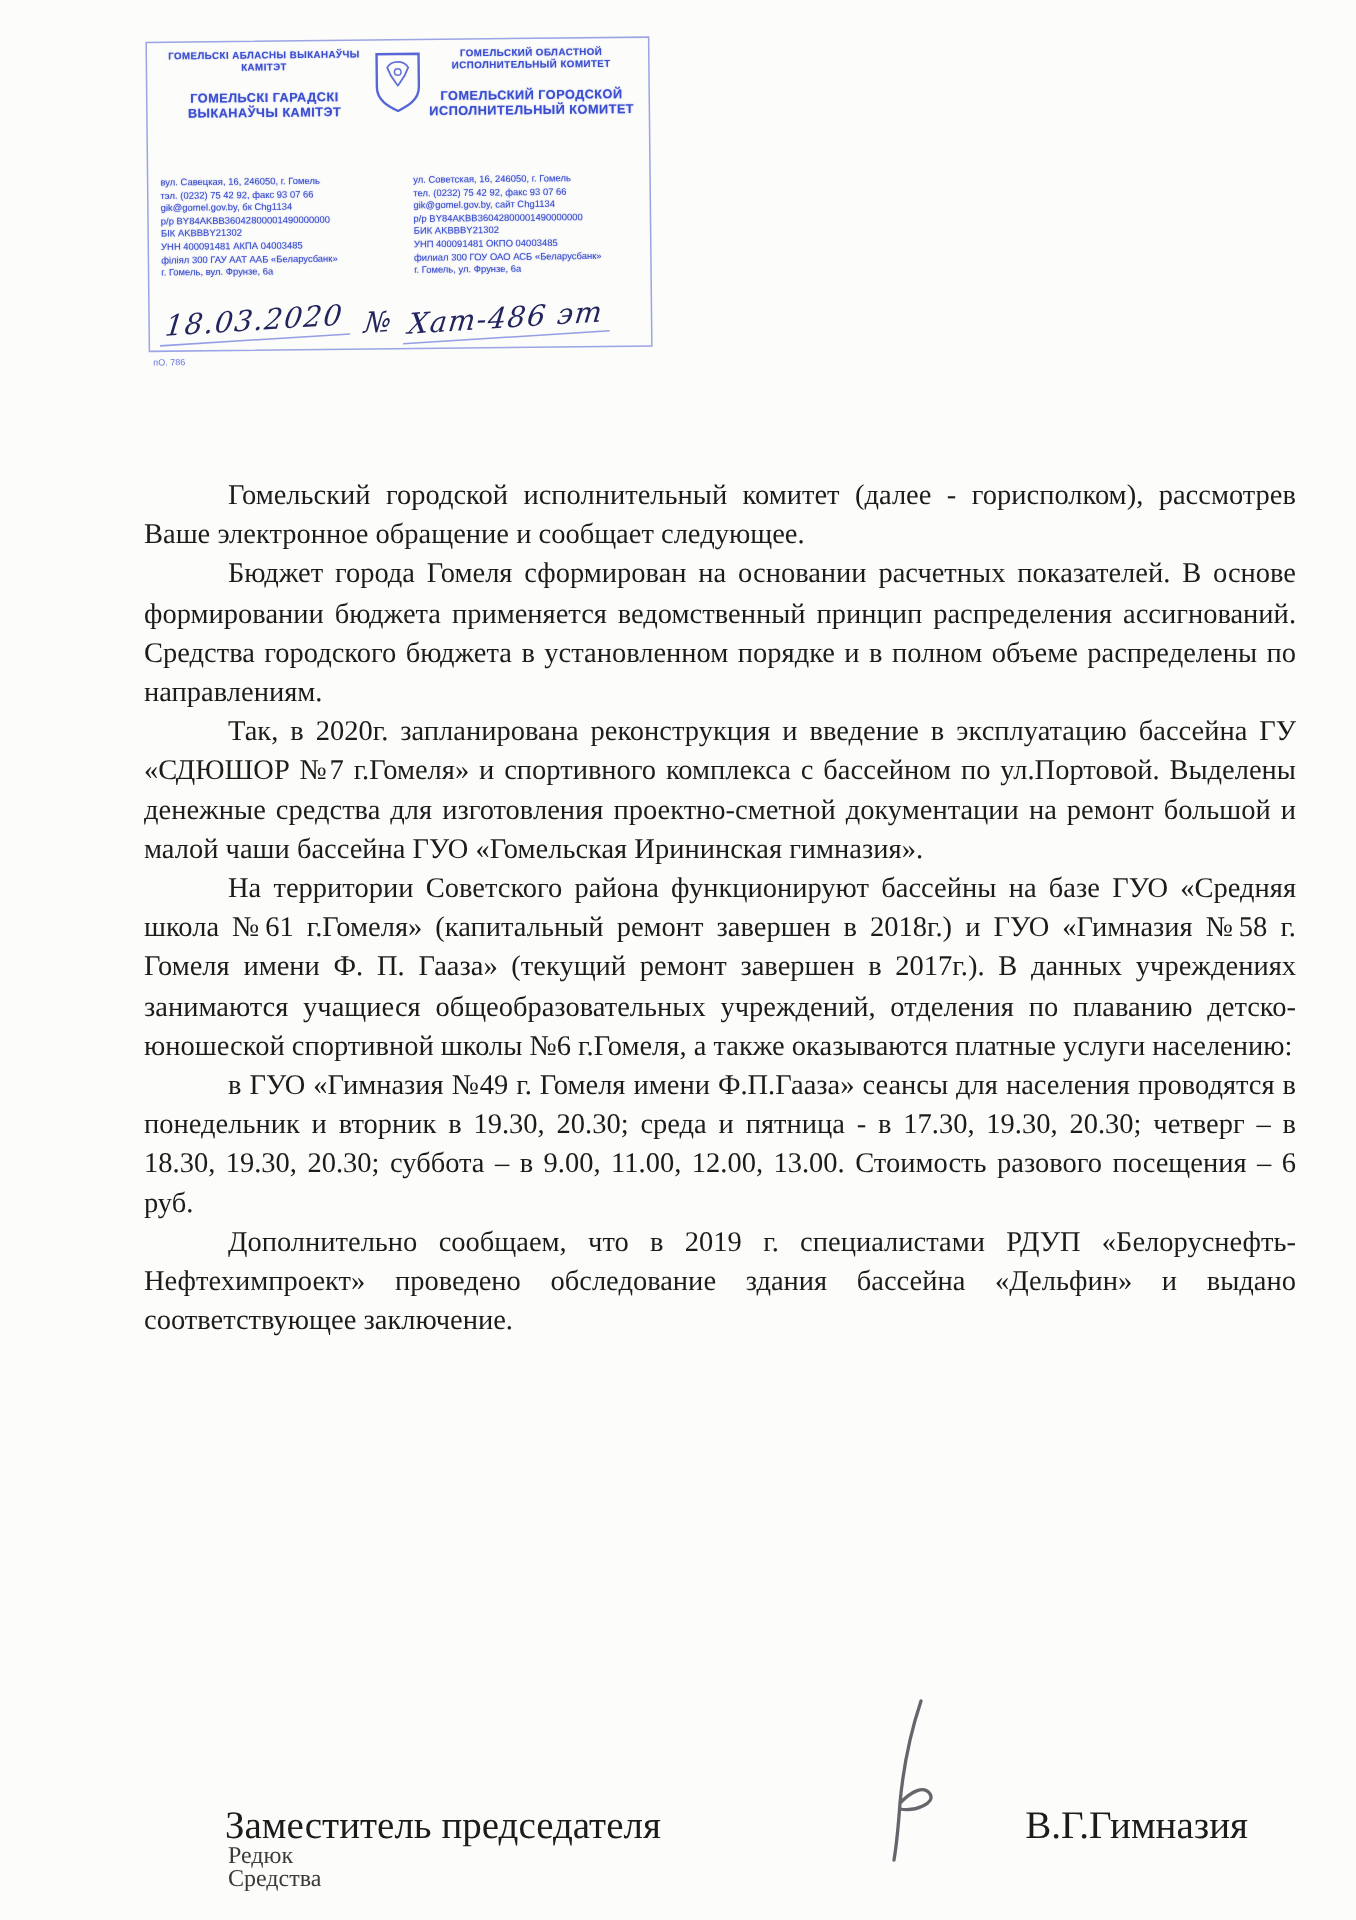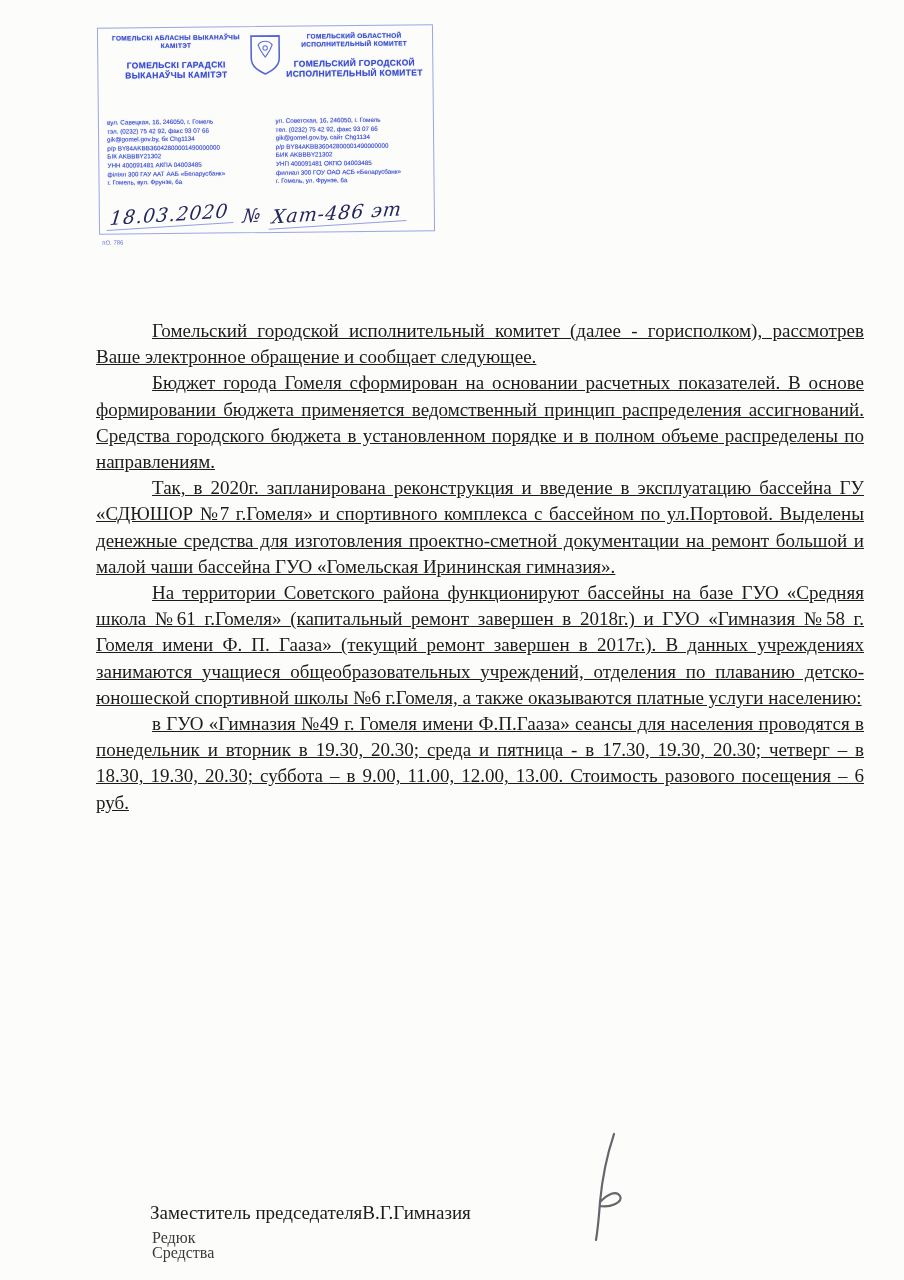--- a/index.html
+++ b/index.html
@@ -98,36 +98,35 @@
 
   
   .letter-body {
     position: absolute;
     left: 96px;
     top: 318px;
     width: 768px;
     font-size: 19px;
     line-height: 26.2px;
     text-align: justify;
-    text-decoration: underline;
   }
   .letter-body p {
     text-indent: 56px;
     margin: 0;
   }
 
   
   .sig-row {
     position: absolute;
     left: 150px;
     top: 1202px;
     width: 682px;
     display: flex;
-    justify-content: flex-start;
-    font-size: 19px;
+    justify-content: space-between;
+    font-size: 26px;
   }
   .executors {
     position: absolute;
     left: 152px;
     top: 1230px;
     font-size: 16px;
     line-height: 15px;
     color: #3a3a3a;
   }
   .autograph {
@@ -190,20 +189,21 @@
     </div>
     <div class="stamp-note">пО. 786</div>
   </div>
 
   <div class="letter-body">
     <p>Гомельский городской исполнительный комитет (далее - горисполком), рассмотрев Ваше электронное обращение и сообщает следующее.</p>
     <p>Бюджет города Гомеля сформирован на основании расчетных показателей. В основе формировании бюджета применяется ведомственный принцип распределения ассигнований. Средства городского бюджета в установленном порядке и в полном объеме распределены по направлениям.</p>
     <p>Так, в 2020г. запланирована реконструкция и введение в эксплуатацию бассейна ГУ «СДЮШОР №7 г.Гомеля» и спортивного комплекса с бассейном по ул.Портовой. Выделены денежные средства для изготовления проектно-сметной документации на ремонт большой и малой чаши бассейна ГУО «Гомельская Ирининская гимназия».</p>
     <p>На территории Советского района функционируют бассейны на базе ГУО «Средняя школа №61 г.Гомеля» (капитальный ремонт завершен в 2018г.) и ГУО «Гимназия №58 г. Гомеля имени Ф. П. Гааза» (текущий ремонт завершен в 2017г.). В данных учреждениях занимаются учащиеся общеобразовательных учреждений, отделения по плаванию детско-юношеской спортивной школы №6 г.Гомеля, а также оказываются платные услуги населению:</p>
     <p>в ГУО «Гимназия №49 г. Гомеля имени Ф.П.Гааза» сеансы для населения проводятся в понедельник и вторник в 19.30, 20.30; среда и пятница - в 17.30, 19.30, 20.30; четверг – в 18.30, 19.30, 20.30; суббота – в 9.00, 11.00, 12.00, 13.00. Стоимость разового посещения –  6 руб.</p>
+    <p>Дополнительно сообщаем, что в 2019 г. специалистами РДУП «Белоруснефть-Нефтехимпроект»  проведено  обследование  здания бассейна «Дельфин» и выдано соответствующее заключение.</p>
   </div>
 
   <svg class="autograph" width="86" height="120" viewBox="0 0 86 120">
     <path d="M56 6 C 48 30, 44 52, 42 74 C 41 88, 40 100, 38 112
              M42 74 C 50 66, 58 62, 62 68 C 66 74, 52 80, 42 78" fill="none" stroke="#4a4a52" stroke-width="2.2" stroke-linecap="round" opacity="0.85"></path>
   </svg>
 
   <div class="sig-row">
     <span>Заместитель председателя</span>
     <span>В.Г.Гимназия</span>

